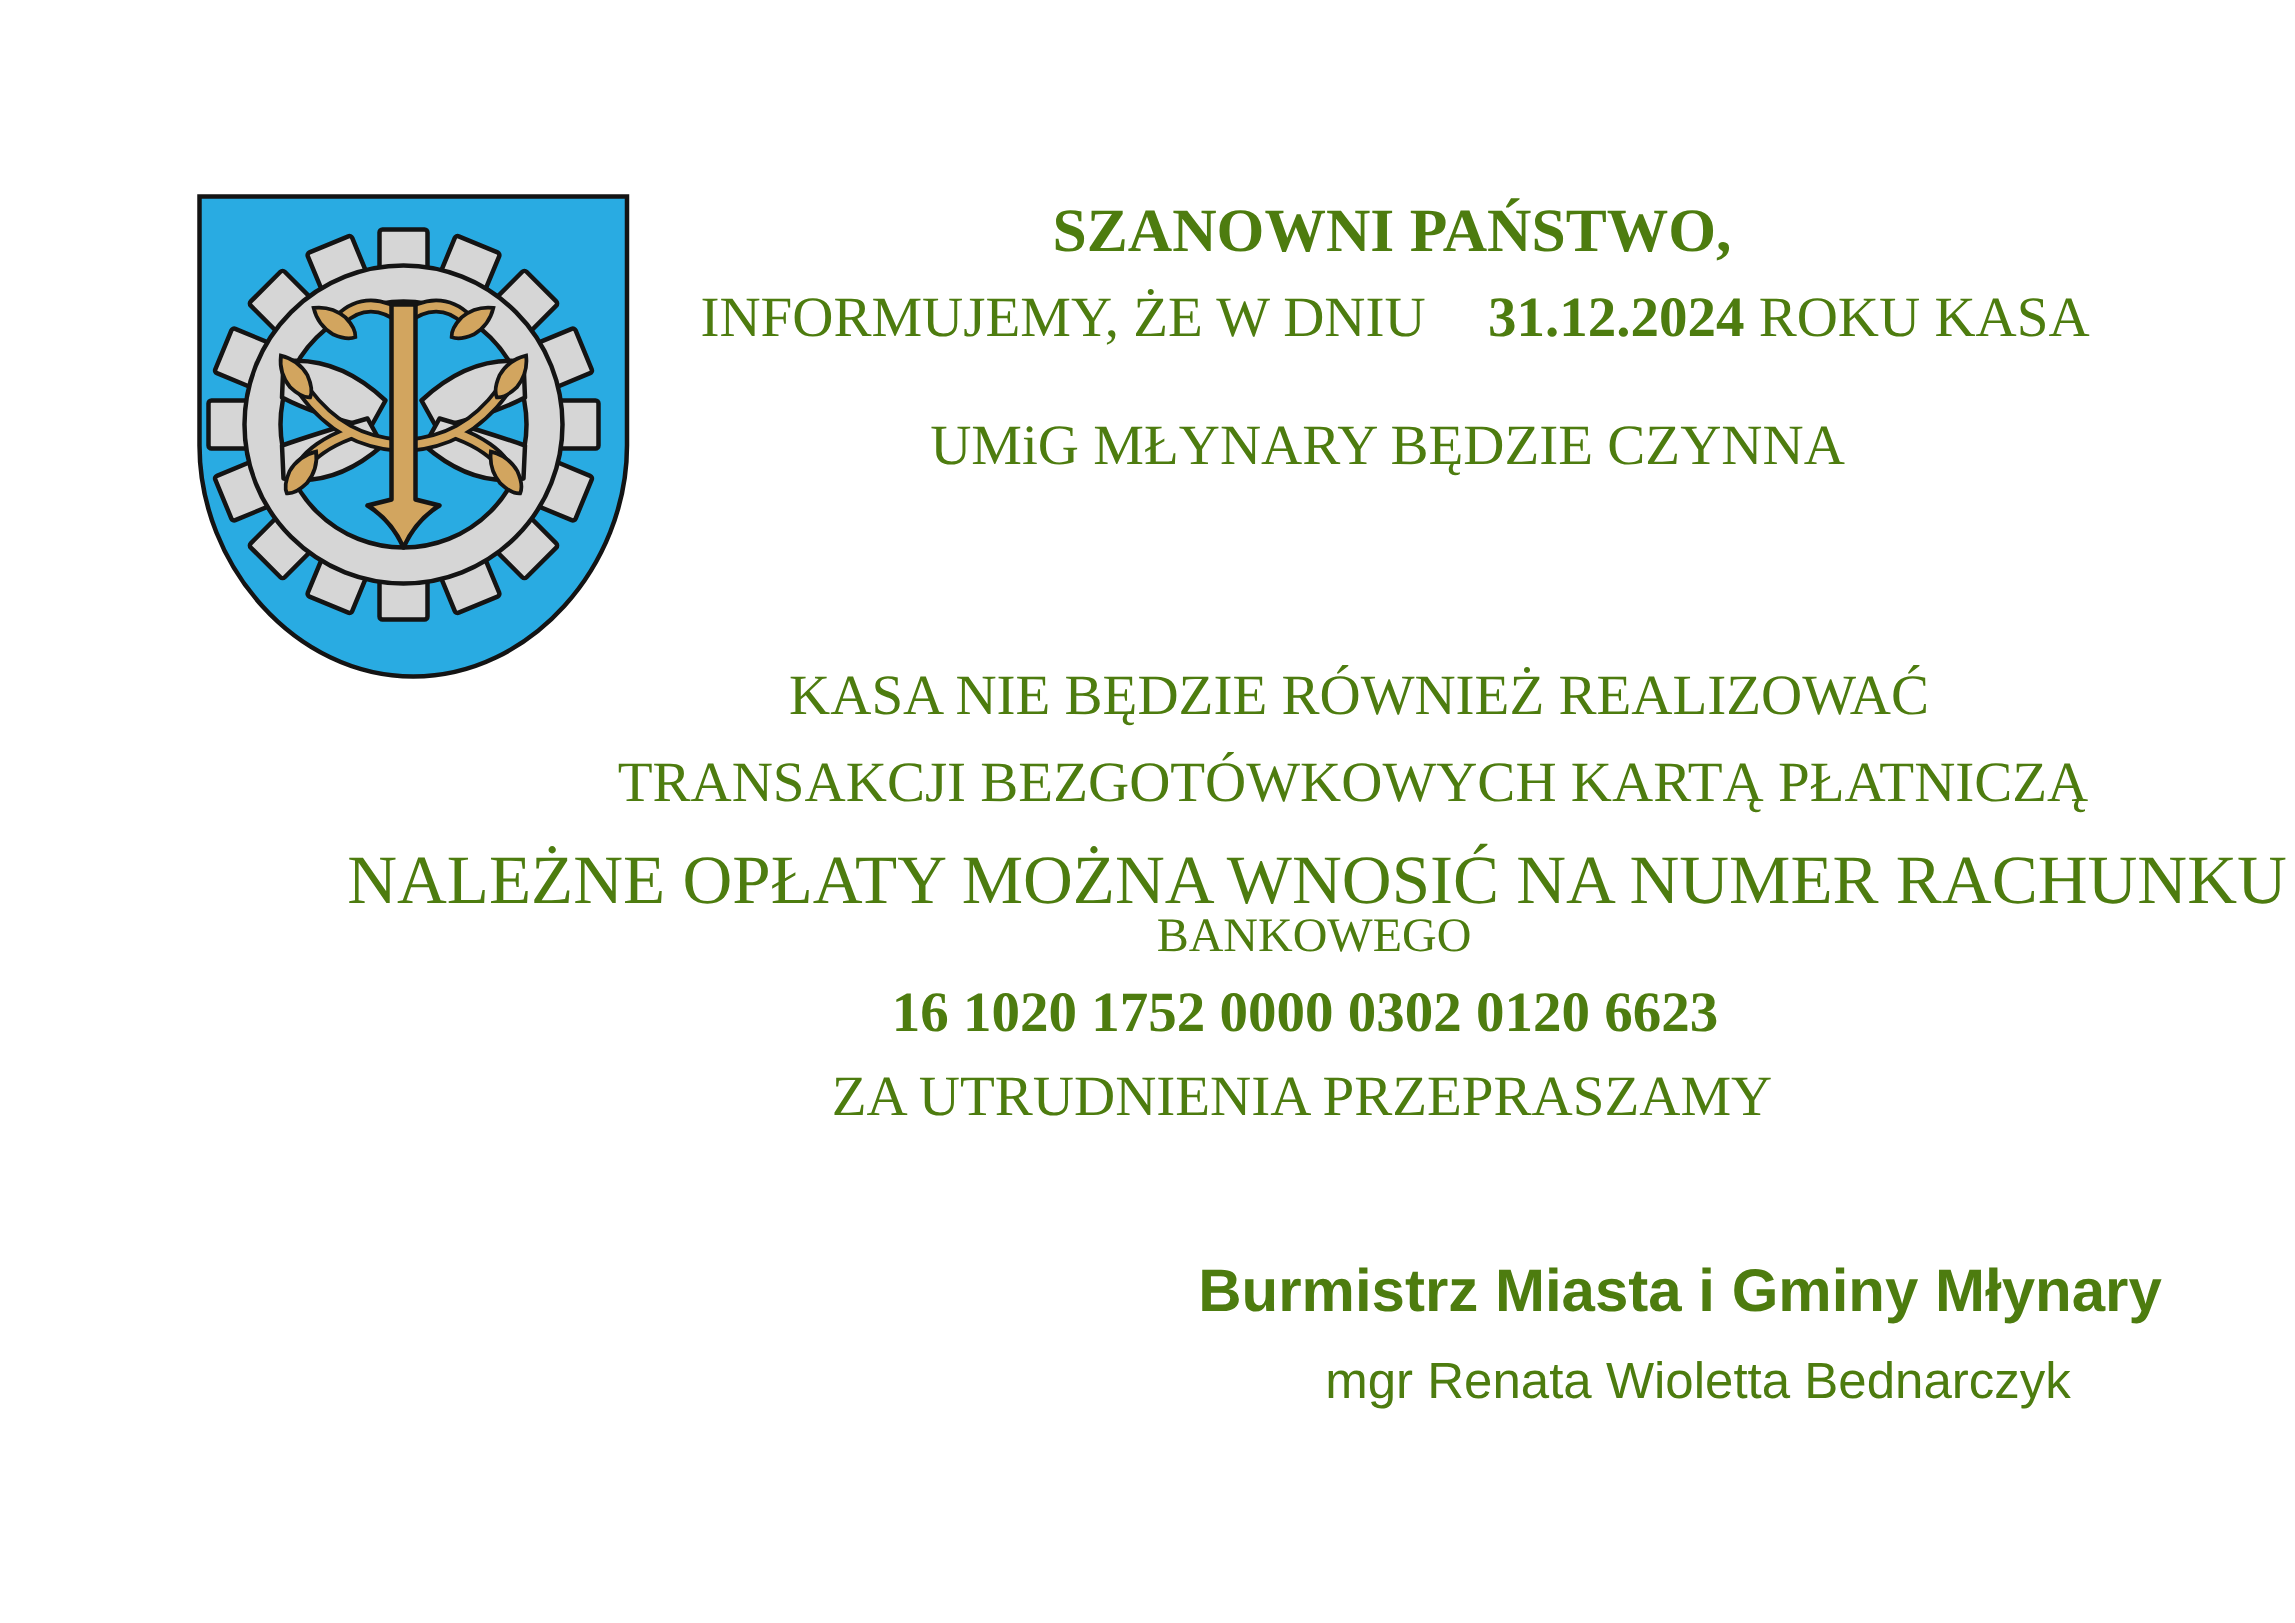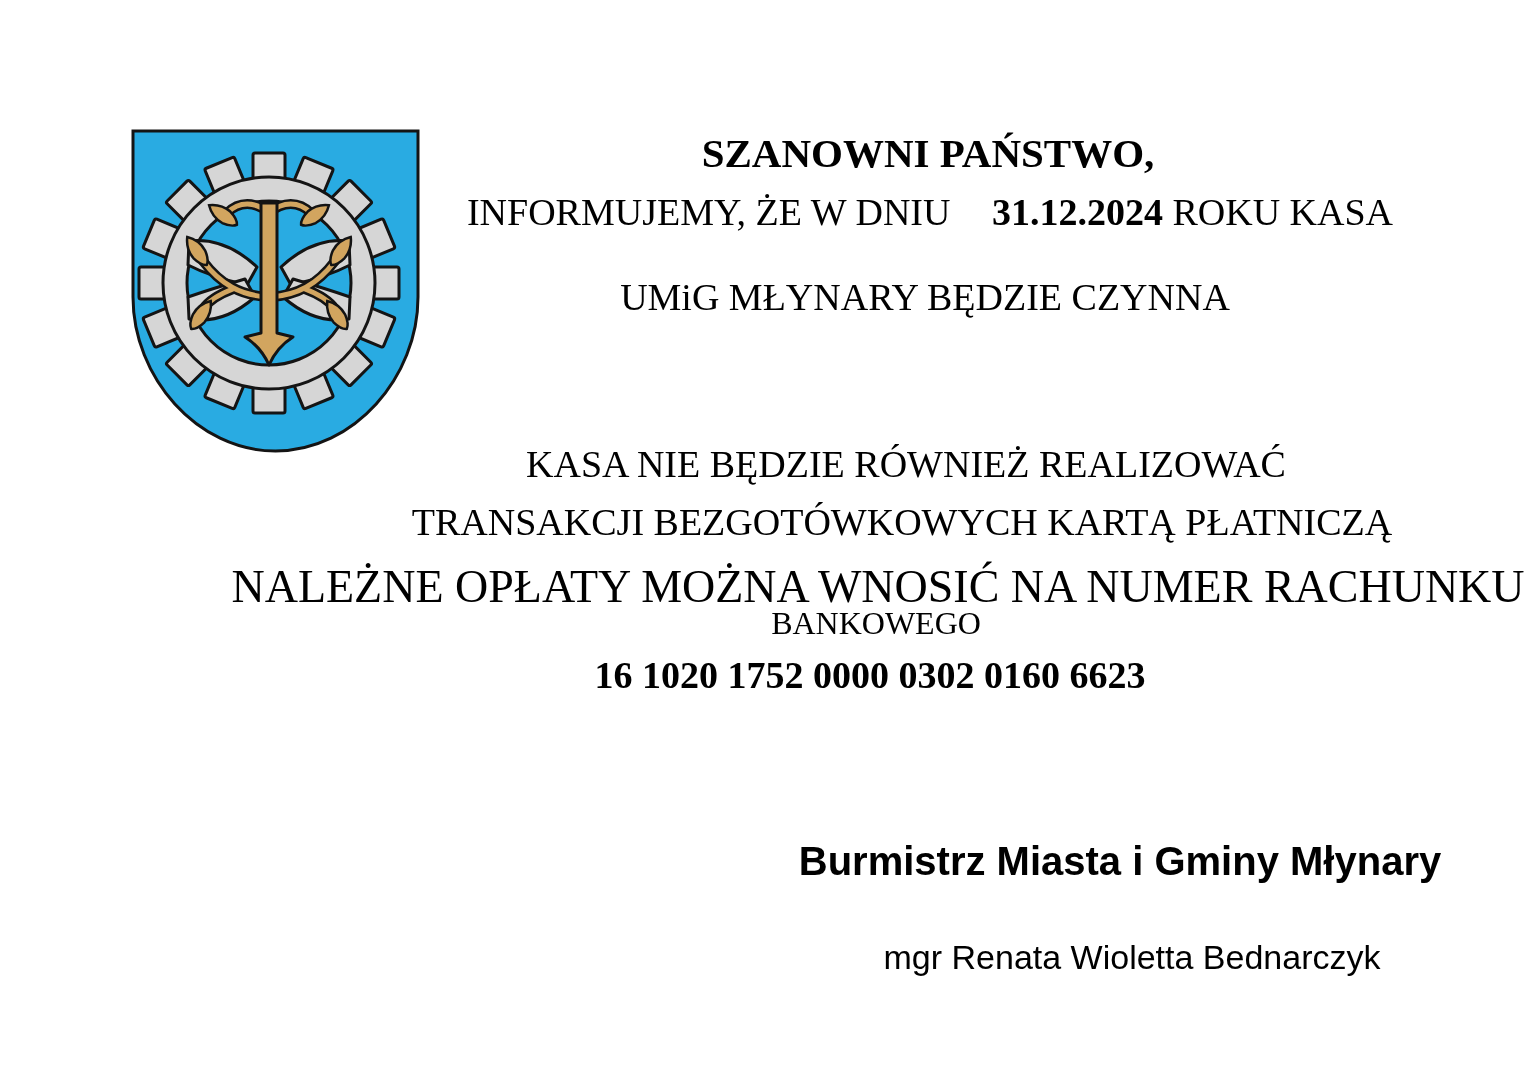--- a/index.html
+++ b/index.html
@@ -13,37 +13,37 @@
   }
   .page{position:absolute;inset:0;}
   .crest{
     position:absolute;left:129px;top:127px;width:293px;height:328px;
   }
   .tline{
     position:absolute;
     white-space:nowrap;
     transform:translateX(-50%);
     line-height:1.2;
-    color:#000000;
+    color:#4d7c0f;
   }
   .serif{font-family:"Liberation Serif","DejaVu Serif",serif;}
   .sans{font-family:"Liberation Sans","DejaVu Sans",sans-serif;}
   .salutation{top:129px;left:928px;font-size:41px;font-weight:bold;}
   .info-1{top:190px;left:930px;font-size:38px;}
   .info-1 .date{font-weight:bold;margin-left:32px;}
   .info-2{top:235px;left:925px;font-size:38px;margin-top:40px;}
   .hours{top:296px;left:922px;font-size:48px;font-weight:bold;}
   .notice-1{top:442px;left:906px;font-size:38px;}
   .notice-2{top:500px;left:902px;font-size:38px;}
   .payment-1{top:559px;left:878px;font-size:46px;}
   .payment-2{top:604px;left:876px;font-size:32px;}
   .account{top:653px;left:870px;font-size:38px;font-weight:bold;}
   .apology{top:709px;left:868px;font-size:38px;}
   .sig-title{top:837px;left:1120px;font-size:40px;font-weight:bold;}
-  .sig-name{top:901px;left:1132px;font-size:34px;margin-top:36px;}
+  .sig-name{top:901px;left:1132px;font-size:34px;}
 
   
   .shield-blue{fill:#29abe2;}
   .gear-gray{fill:#d6d6d6;}
   .tree-gold{fill:#d2a55f;}
   .ink{stroke:#141414;}
 </style>
 </head>
 <body>
 
@@ -127,19 +127,20 @@
 
   <div class="tline serif info-2">UMiG MŁYNARY BĘDZIE CZYNNA</div>
 
 
   <div class="tline serif notice-1">KASA NIE BĘDZIE RÓWNIEŻ REALIZOWAĆ</div>
   <div class="tline serif notice-2">TRANSAKCJI BEZGOTÓWKOWYCH KARTĄ PŁATNICZĄ</div>
 
   <div class="tline serif payment-1">NALEŻNE OPŁATY MOŻNA WNOSIĆ NA NUMER RACHUNKU</div>
   <div class="tline serif payment-2">BANKOWEGO</div>
 
-  <div class="tline serif account">16 1020 1752 0000 0302 0160 6623</div>
+  <div class="tline serif account">16 1020 1752 0000 0302 0120 6623</div>
 
+  <div class="tline serif apology">ZA UTRUDNIENIA PRZEPRASZAMY</div>
 
   <div class="tline sans sig-title">Burmistrz Miasta i Gminy Młynary</div>
   <div class="tline sans sig-name">mgr Renata Wioletta Bednarczyk</div>
 
 </div>
 
 </body></html>

